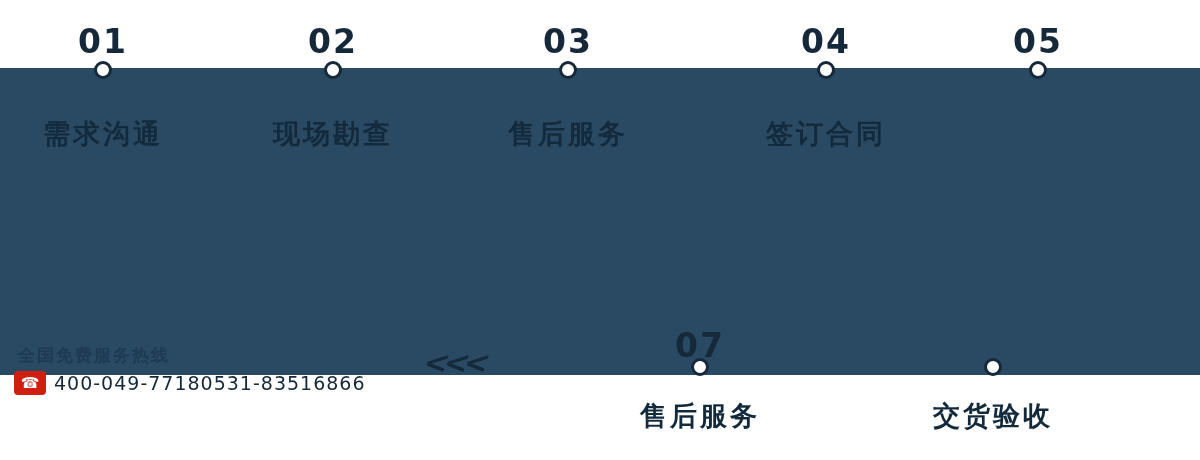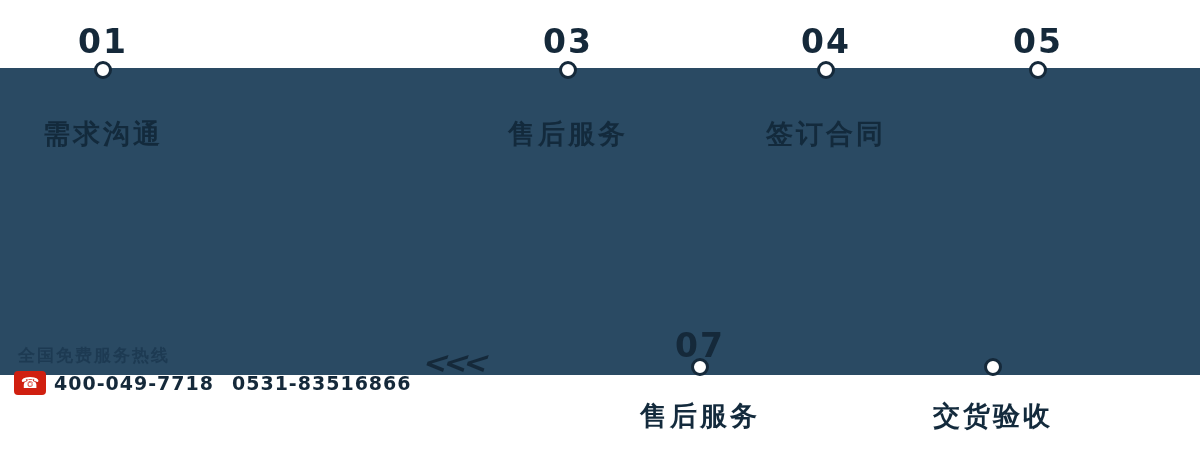--- a/index.html
+++ b/index.html
@@ -91,25 +91,25 @@
     height: 24px;
     background: #d01f10;
     border-radius: 4px;
     color: #ffffff;
     font-size: 15px;
     line-height: 1;
     margin-right: 8px;
   }
   .phone-number {
     font-size: 19px;
-    font-weight: bold;
+    font-weight: normal;
     color: #15293a;
     letter-spacing: 1px;
   }
-  .phone-number + .phone-number { margin-left: 18px; }
+  .phone-number + .phone-number { }
 
   .flow-arrows {
     position: absolute;
     left: 424px;
     top: 348px;
     font-size: 30px;
     font-weight: bold;
     color: #15293a;
     letter-spacing: -5px;
     transform: skewX(-18deg);
@@ -120,20 +120,25 @@
 <body>
 
 <div class="canvas">
 
   <div class="band"></div>
 
   <div class="step step-top" style="left:13px">
     <div class="step-number">01</div>
     <div class="node"></div>
     <div class="step-label">需求沟通</div>
+  </div>
+  <div class="step step-top" style="left:243px">
+    <div class="step-number">02</div>
+    <div class="node"></div>
+    <div class="step-label">现场勘查</div>
   </div>
   <div class="step step-top" style="left:478px">
     <div class="step-number">03</div>
     <div class="node"></div>
     <div class="step-label">售后服务</div>
   </div>
   <div class="step step-top" style="left:736px">
     <div class="step-number">04</div>
     <div class="node"></div>
     <div class="step-label">签订合同</div>

